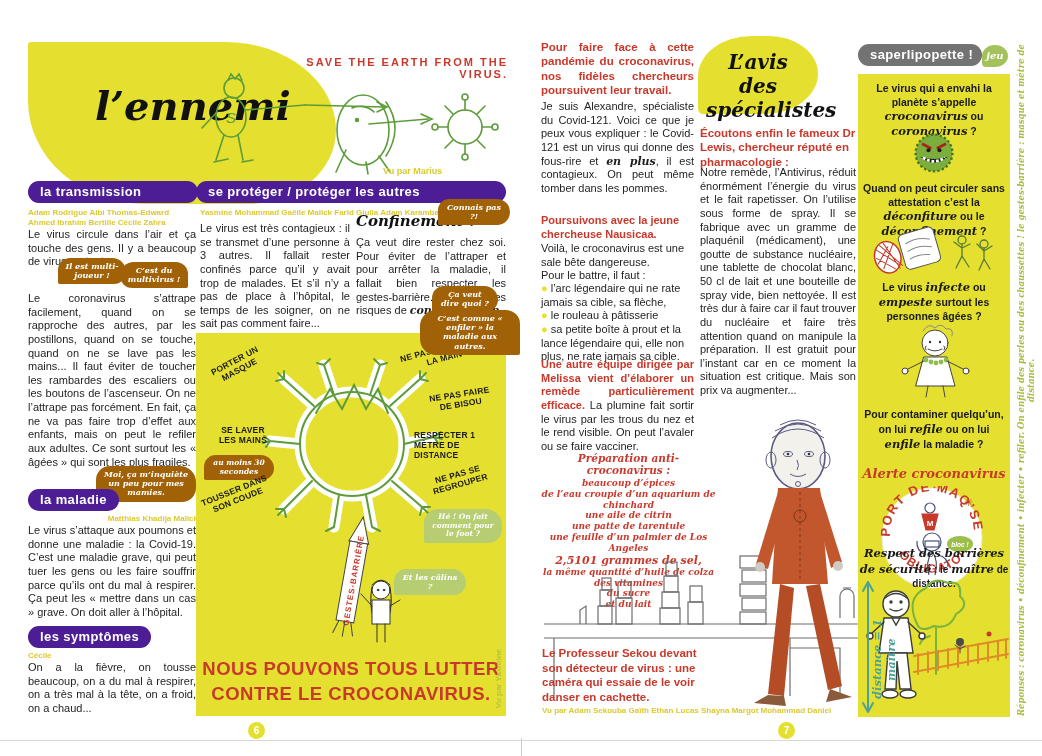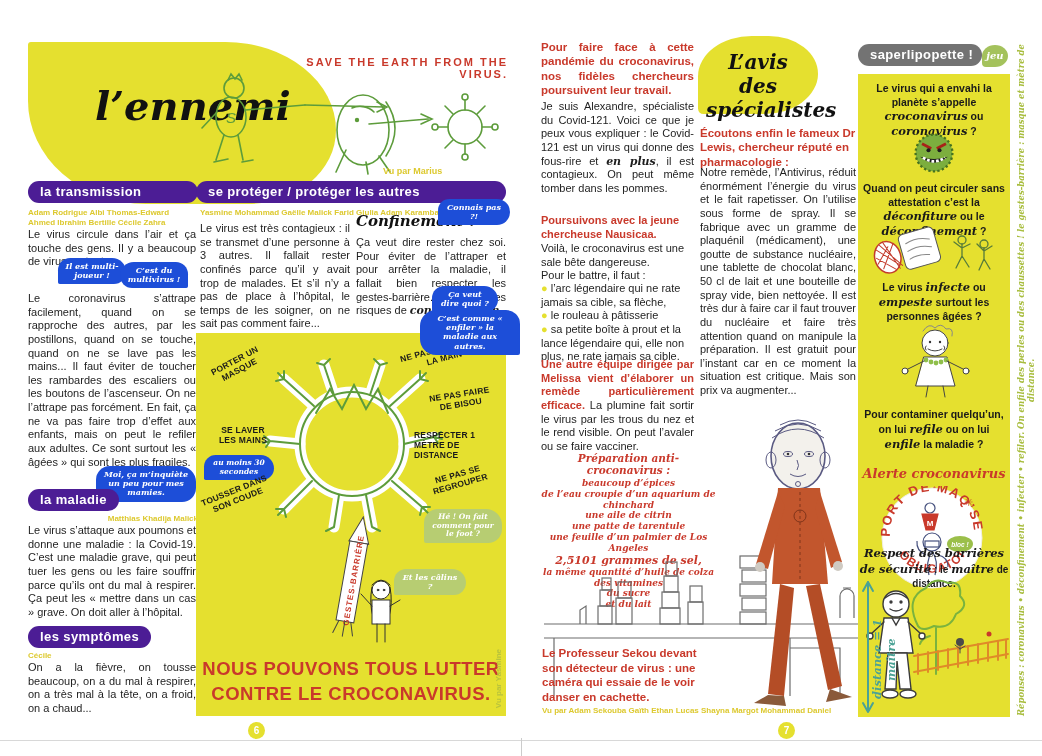--- a/index.html
+++ b/index.html
@@ -6,21 +6,21 @@
   #spread{position:relative;width:1042px;height:756px;background:#fff;overflow:hidden;
           font-family:"Liberation Sans",sans-serif;color:#222;}
   .abs{position:absolute;}
   .body-txt{font-size:11px;line-height:1.24;text-align:justify;color:#1e1e1e;}
   .red{color:#c9392b;}
   .redb{color:#c9392b;font-weight:bold;}
   .pill{background:#4c1d95;color:#fff;font-weight:bold;font-size:13px;letter-spacing:.4px;
         border-radius:14px;padding:3px 12px 4px;white-space:nowrap;}
   .credit{color:#ddc92f;font-weight:bold;font-size:8px;line-height:1.25;}
   .script{font-family:"DejaVu Serif",serif;font-style:italic;font-weight:bold;text-align:center;}
-  .bubble{background:#1d4ed8;color:#fff;text-align:center;font-size:8px;line-height:1.15;
+  .bubble{background:#a16207;color:#fff;text-align:center;font-size:8px;line-height:1.15;
           padding:4px 7px;border-radius:14px 16px 14px 2px;
           font-family:"DejaVu Serif",serif;font-style:italic;font-weight:bold;}
   .plabel{font-size:8.5px;font-weight:bold;color:#1a1a1a;letter-spacing:.2px;line-height:1.2;text-align:center;}
   .qtxt{font-size:10.5px;font-weight:bold;text-align:center;line-height:1.3;color:#1a1a1a;}
   .qs{font-family:"DejaVu Serif",serif;font-style:italic;font-size:11.5px;}
   .vert{writing-mode:vertical-rl;transform:rotate(180deg);}
   .ybox{background:#e5e02f;}
 </style>
 </head>
 <body>

